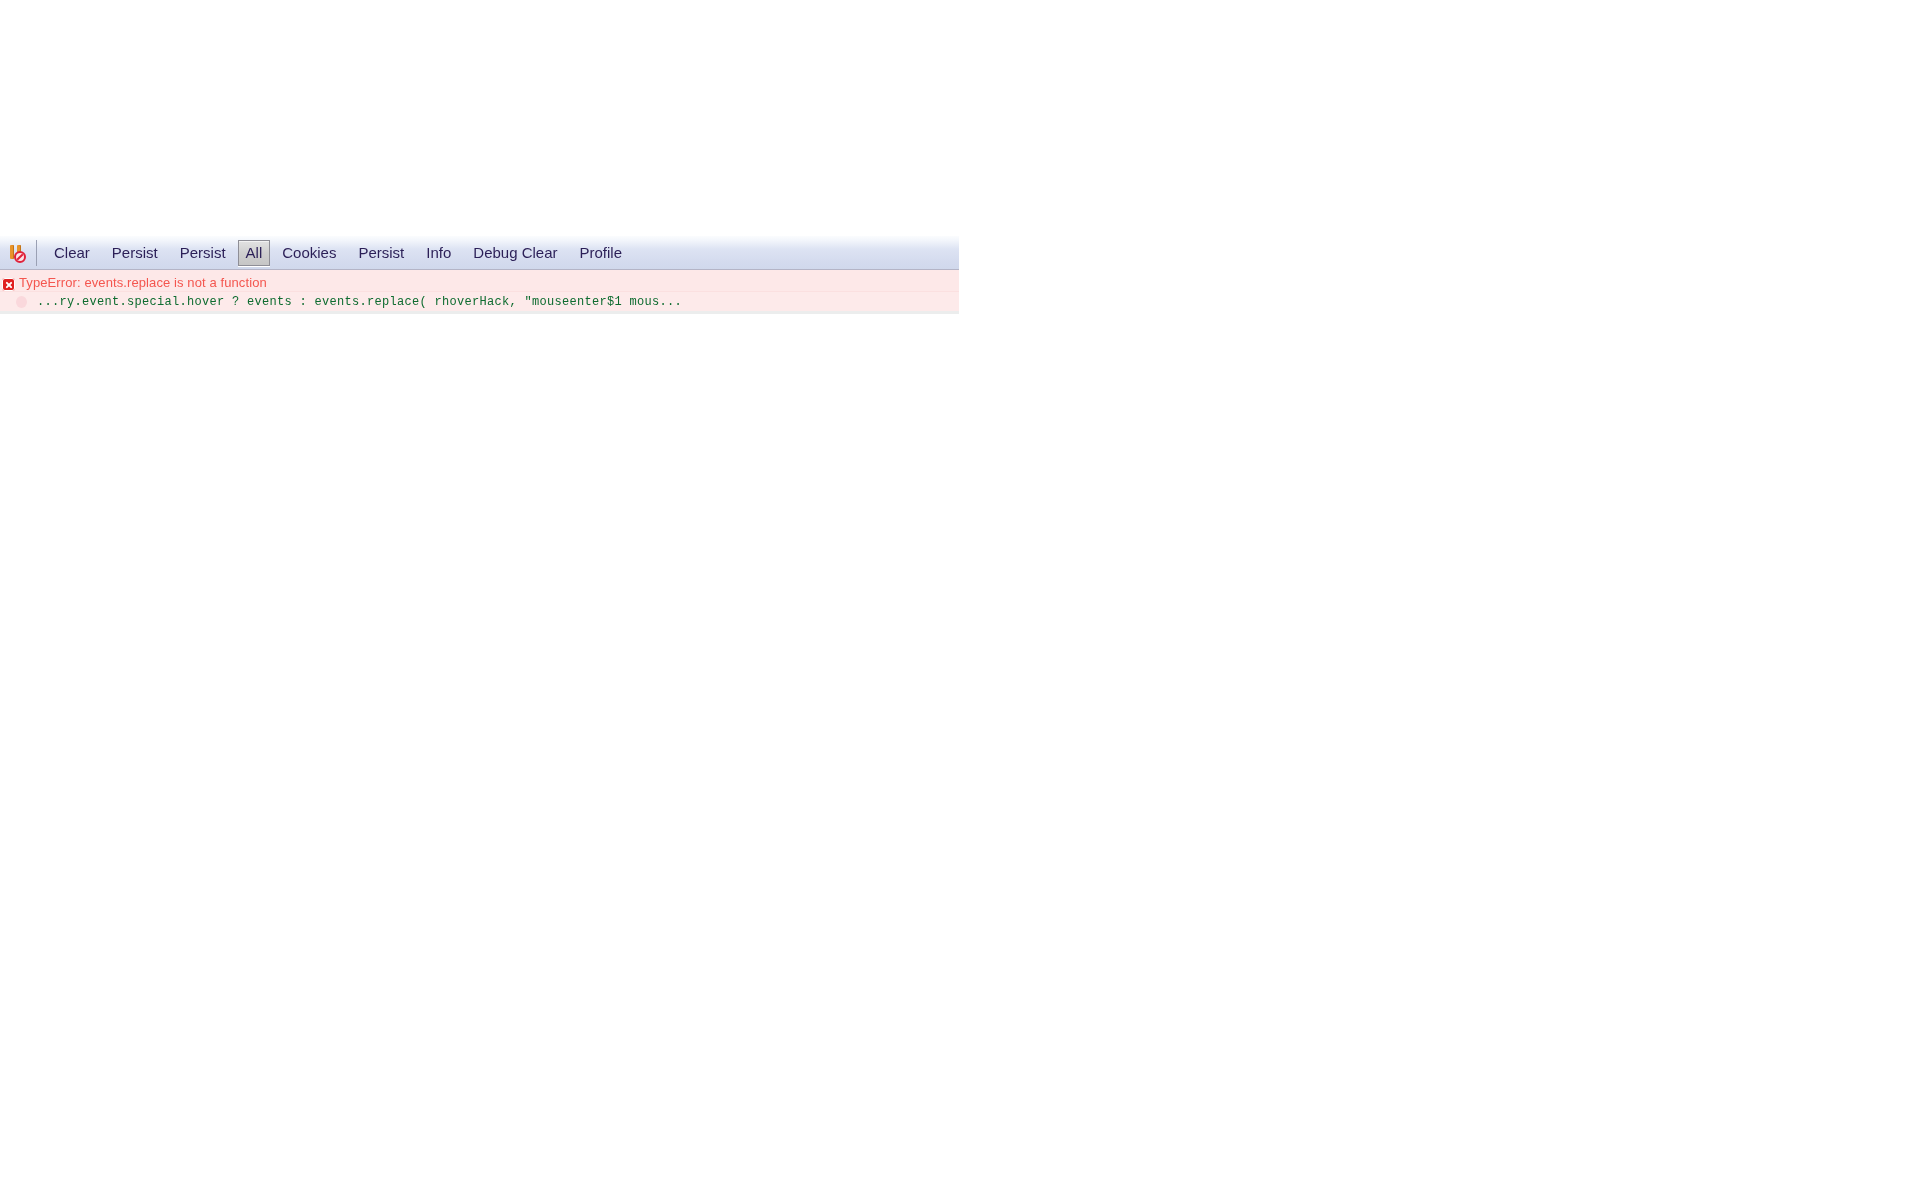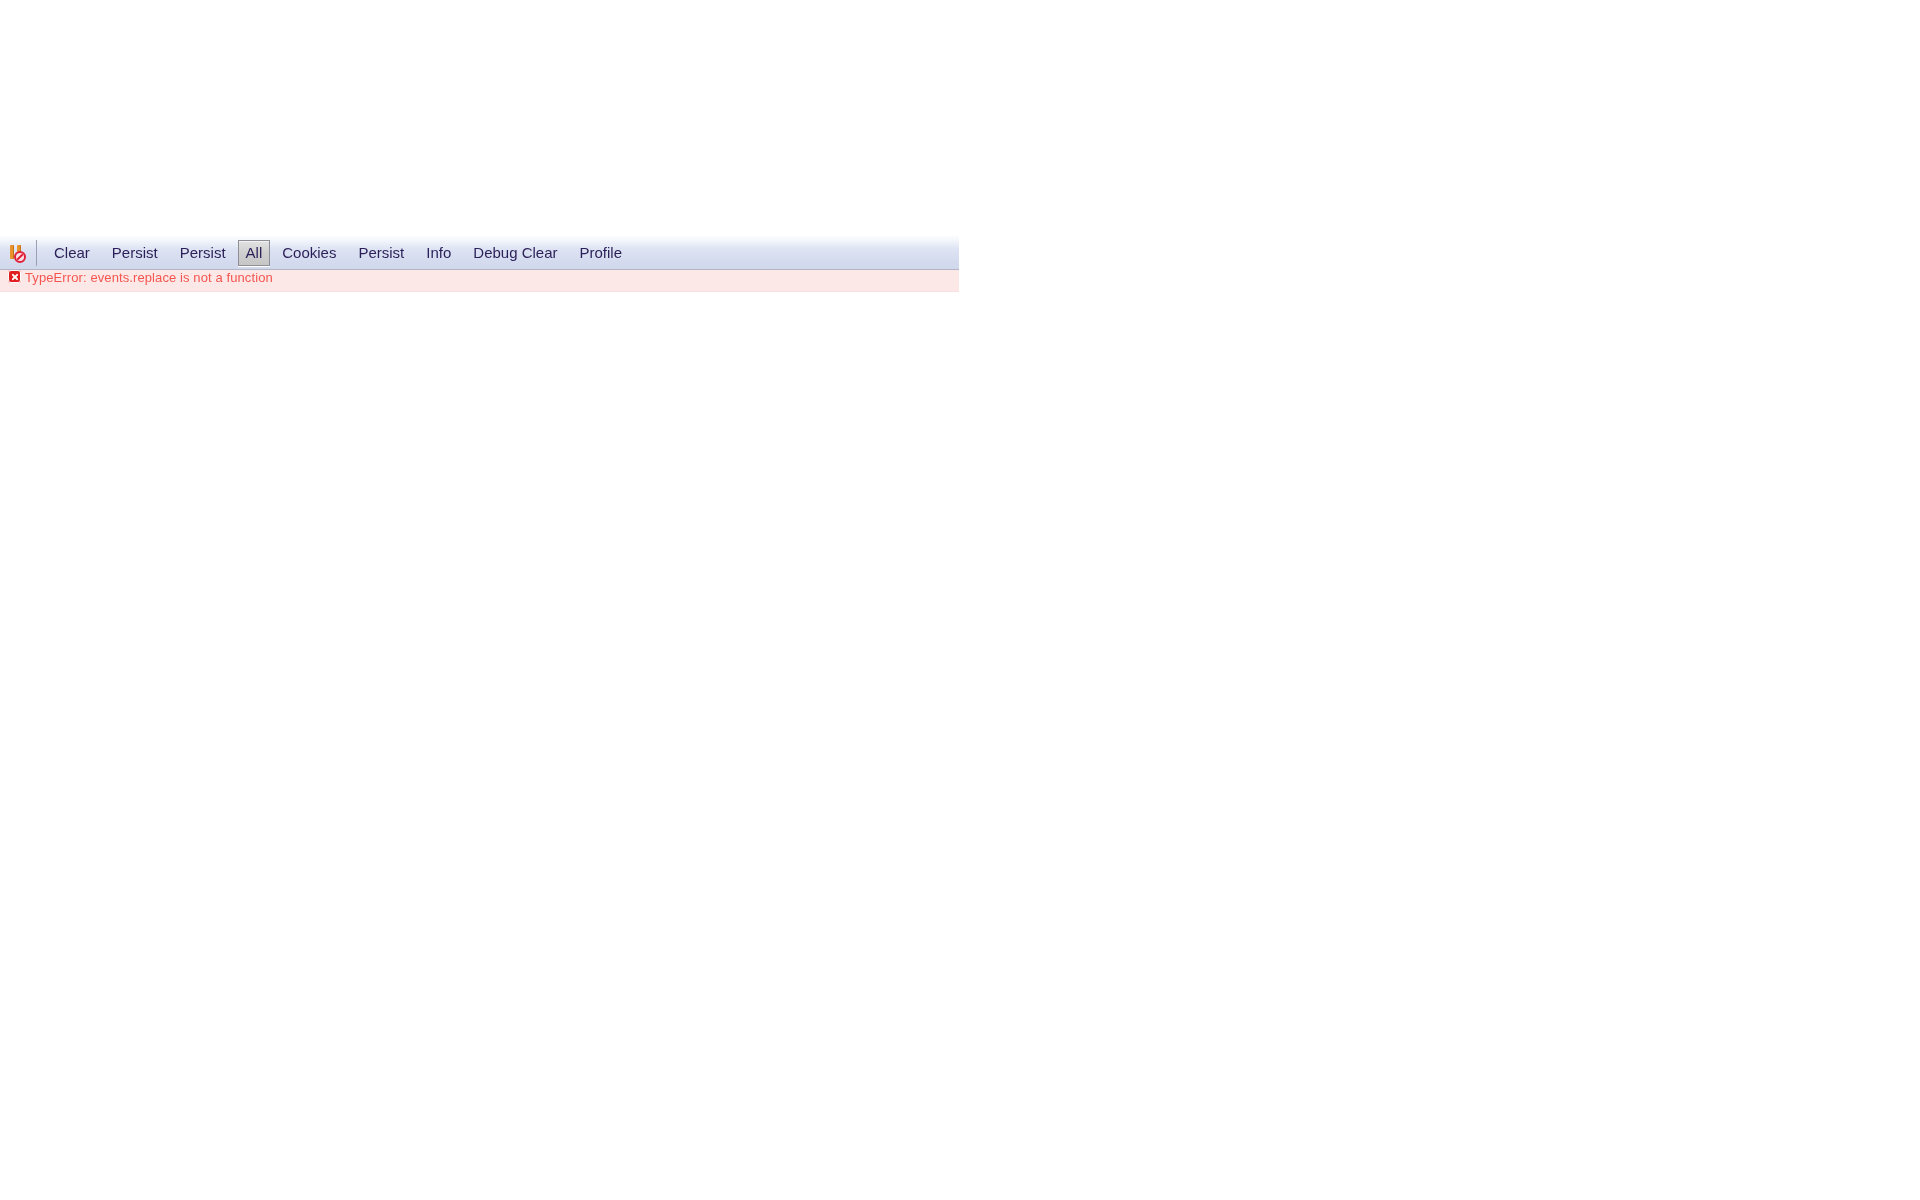--- a/index.html
+++ b/index.html
@@ -122,22 +122,22 @@
   }
   .log-row {
     position: relative;
     box-sizing: border-box;
     width: 959px;
   }
   .log-row.error {
     background: #fde8e8;
     height: 22px;
     display: flex;
-    align-items: flex-start;
-    padding-left: 8px;
+    align-items: flex-end;
+    padding-left: 2px;
     border-bottom: 1px solid #fbe0e0;
   }
   .error-icon {
     position: relative;
     width: 13px;
     height: 13px;
     flex: 0 0 auto;
     margin-right: 4px;
     background: #e02020;
     border-radius: 3px;
@@ -216,15 +216,19 @@
     <button class="toolbar-btn">Profile</button>
   </div>
 
   <div id="console-log">
 
     <div class="log-row error">
       <span class="error-icon"></span>
       <span class="error-text">TypeError: events.replace is not a function</span>
     </div>
 
+    <div class="log-row source">
+      <span class="source-bullet"></span>
+      <span class="source-code">...ry.event.special.hover ? events : events.replace( rhoverHack, "mouseenter$1 mous...</span>
+    </div>
 
   </div>
 </div>
 
 </body></html>

